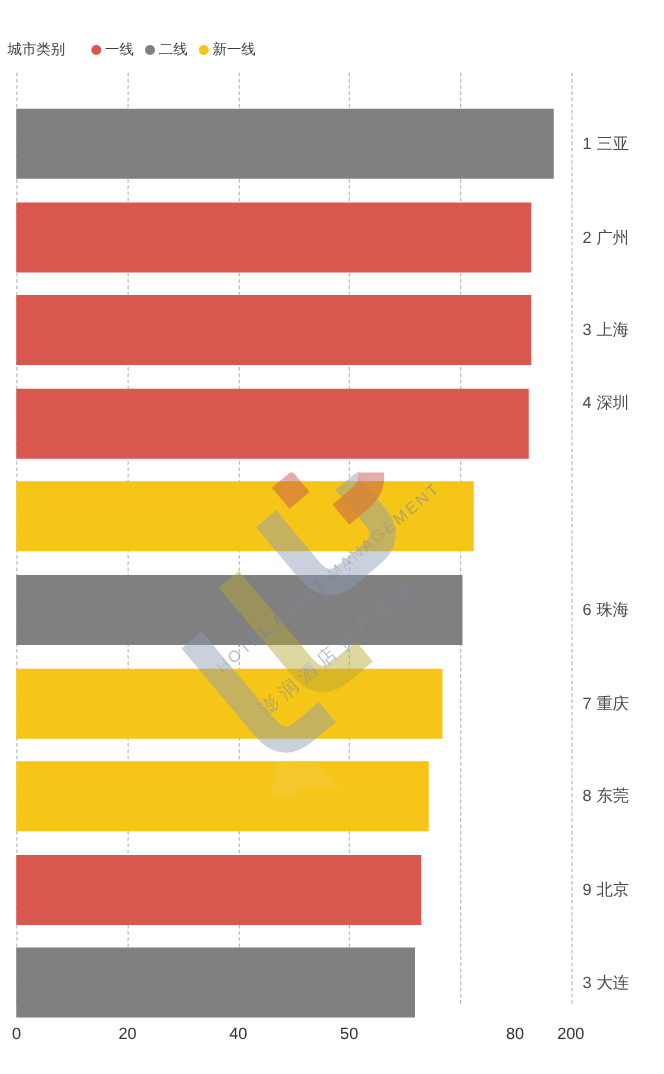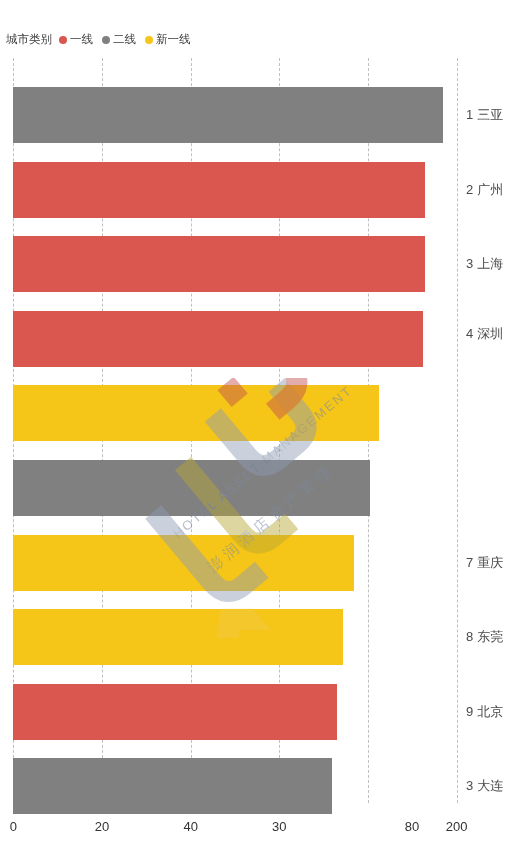--- a/index.html
+++ b/index.html
@@ -40,21 +40,21 @@
     left: 6px;
     top: 32px;
     display: flex;
     align-items: center;
     gap: 0px;
     white-space: nowrap;
   }
   .legend-title {
     font-size: 11.5px;
     color: #3c3c3c;
-    margin-right: 7px;
+    margin-right: 21px;
   }
   .legend-item {
     display: flex;
     align-items: center;
     margin-right: 9px;
   }
   .legend-dot {
     width: 8px;
     height: 8px;
     border-radius: 50%;
@@ -206,27 +206,28 @@
           <div class="bar" title="2 广州" style="width: 412.362px; background: rgb(217, 87, 79);"></div>
         </div>
         <div class="row-label" style="top: 103.6px;"><span class="rank">2</span><span>广州</span></div>
         <div class="bar-row" style="top: 178.2px; width: 531px;">
           <div class="bar" title="3 上海" style="width: 412.362px; background: rgb(217, 87, 79);"></div>
         </div>
         <div class="row-label" style="top: 178.2px;"><span class="rank">3</span><span>上海</span></div>
         <div class="bar-row" style="top: 252.8px; width: 531px;">
           <div class="bar" title="4 深圳" style="width: 410.145px; background: rgb(217, 87, 79);"></div>
         </div>
-        <div class="row-label" style="top: 248px;"><span class="rank">4</span><span>深圳</span></div>
+        <div class="row-label" style="top: 236px;"><span class="rank">4</span><span>深圳</span></div>
         <div class="bar-row" style="top: 327.4px; width: 531px;">
           <div class="bar" title="5 杭州" style="width: 365.805px; background: rgb(245, 197, 24);"></div>
         </div>
         <div class="bar-row" style="top: 402px; width: 531px;">
           <div class="bar" title="6 珠海" style="width: 356.937px; background: rgb(128, 128, 128);"></div>
         </div>
+        <div class="row-label" style="top: 402px;"><span class="rank">6</span><span>珠海</span></div>
         <div class="bar-row" style="top: 476.6px; width: 531px;">
           <div class="bar" title="7 重庆" style="width: 341.418px; background: rgb(245, 197, 24);"></div>
         </div>
         <div class="row-label" style="top: 476.6px;"><span class="rank">7</span><span>重庆</span></div>
         <div class="bar-row" style="top: 551.2px; width: 531px;">
           <div class="bar" title="8 东莞" style="width: 330.333px; background: rgb(245, 197, 24);"></div>
         </div>
         <div class="row-label" style="top: 551.2px;"><span class="rank">8</span><span>东莞</span></div>
         <div class="bar-row" style="top: 625.8px; width: 531px;">
           <div class="bar" title="9 北京" style="width: 323.682px; background: rgb(217, 87, 79);"></div>
@@ -253,18 +254,18 @@
       </svg>
       <div class="wm-text wm-en">HOTEL ASSET MANAGEMENT</div>
       <div class="wm-text wm-cn">澎润酒店资产管理</div>
     </div>
   </div>
 
   <div id="axis">
       <div class="axis-tick" style="left: 13.3px;">0</div>
       <div class="axis-tick" style="left: 101.98px;">20</div>
       <div class="axis-tick" style="left: 190.66px;">40</div>
-      <div class="axis-tick" style="left: 279.34px;">30</div>
+      <div class="axis-tick" style="left: 279.34px;">50</div>
       <div class="axis-tick" style="left: 368.02px; margin-left: 44px;">80</div>
       <div class="axis-tick" style="left: 456.7px;">200</div>
     </div>
 
 </div>
 
 </body></html>

